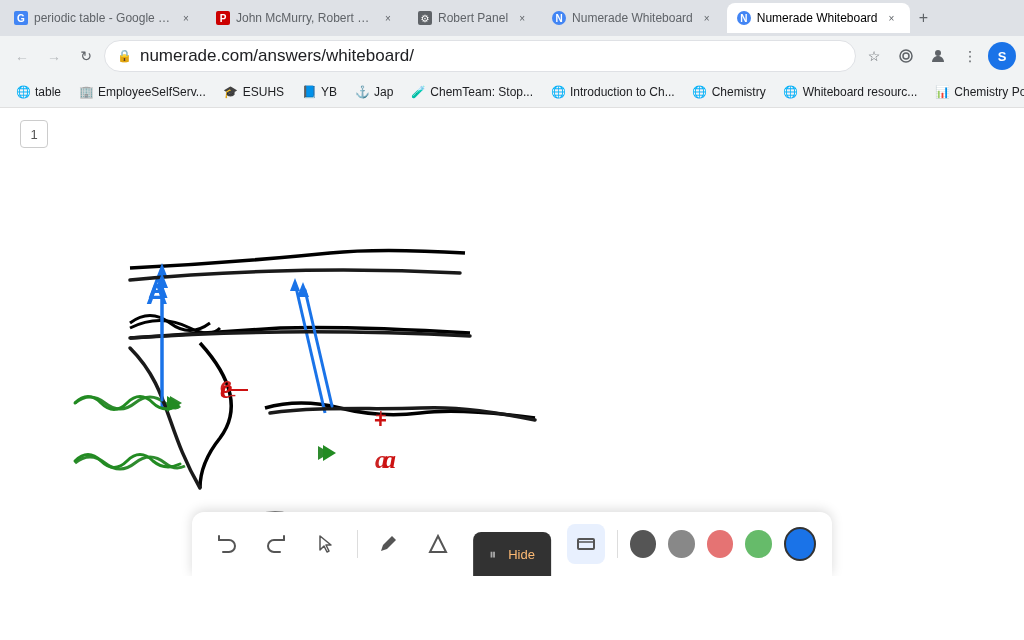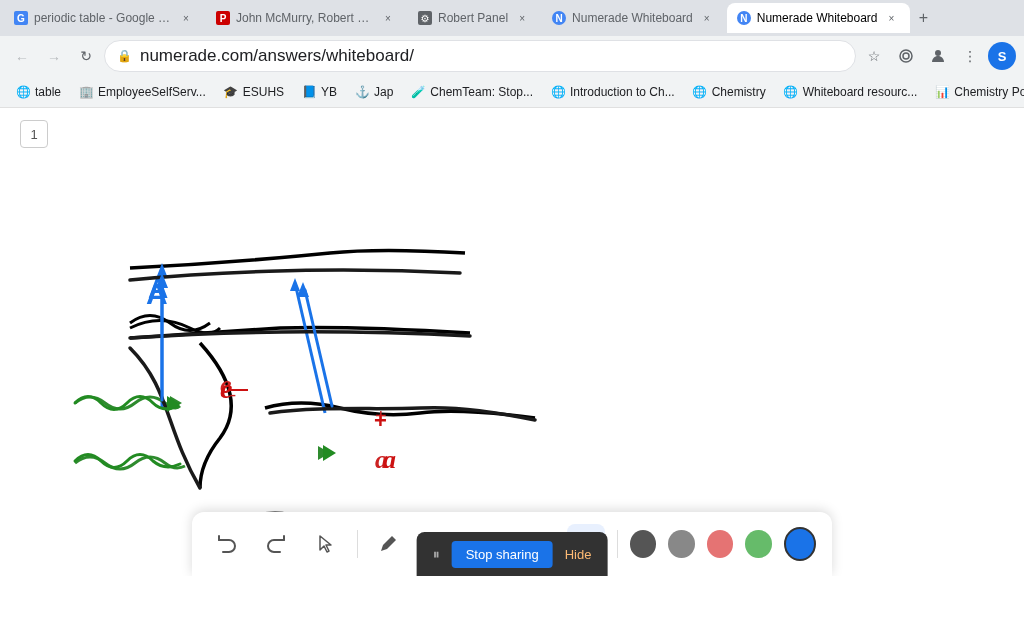--- a/index.html
+++ b/index.html
@@ -431,16 +431,15 @@
 
     <div class="color-dot" style="background:#555555;"></div>
     <div class="color-dot" style="background:#888888;"></div>
     <div class="color-dot" style="background:#e57373;"></div>
     <div class="color-dot" style="background:#66bb6a;"></div>
     <div class="color-dot active" style="background:#1a73e8; width:34px; height:34px;"></div>
   </div>
 
   <div class="screen-share-bar">
     <span class="share-icon">⏸</span>
-    <button class="stop-sharing-btn">Stop sharing</button>
     <button class="hide-btn">Hide</button>
   </div>
 </div>
 
 </body></html>

